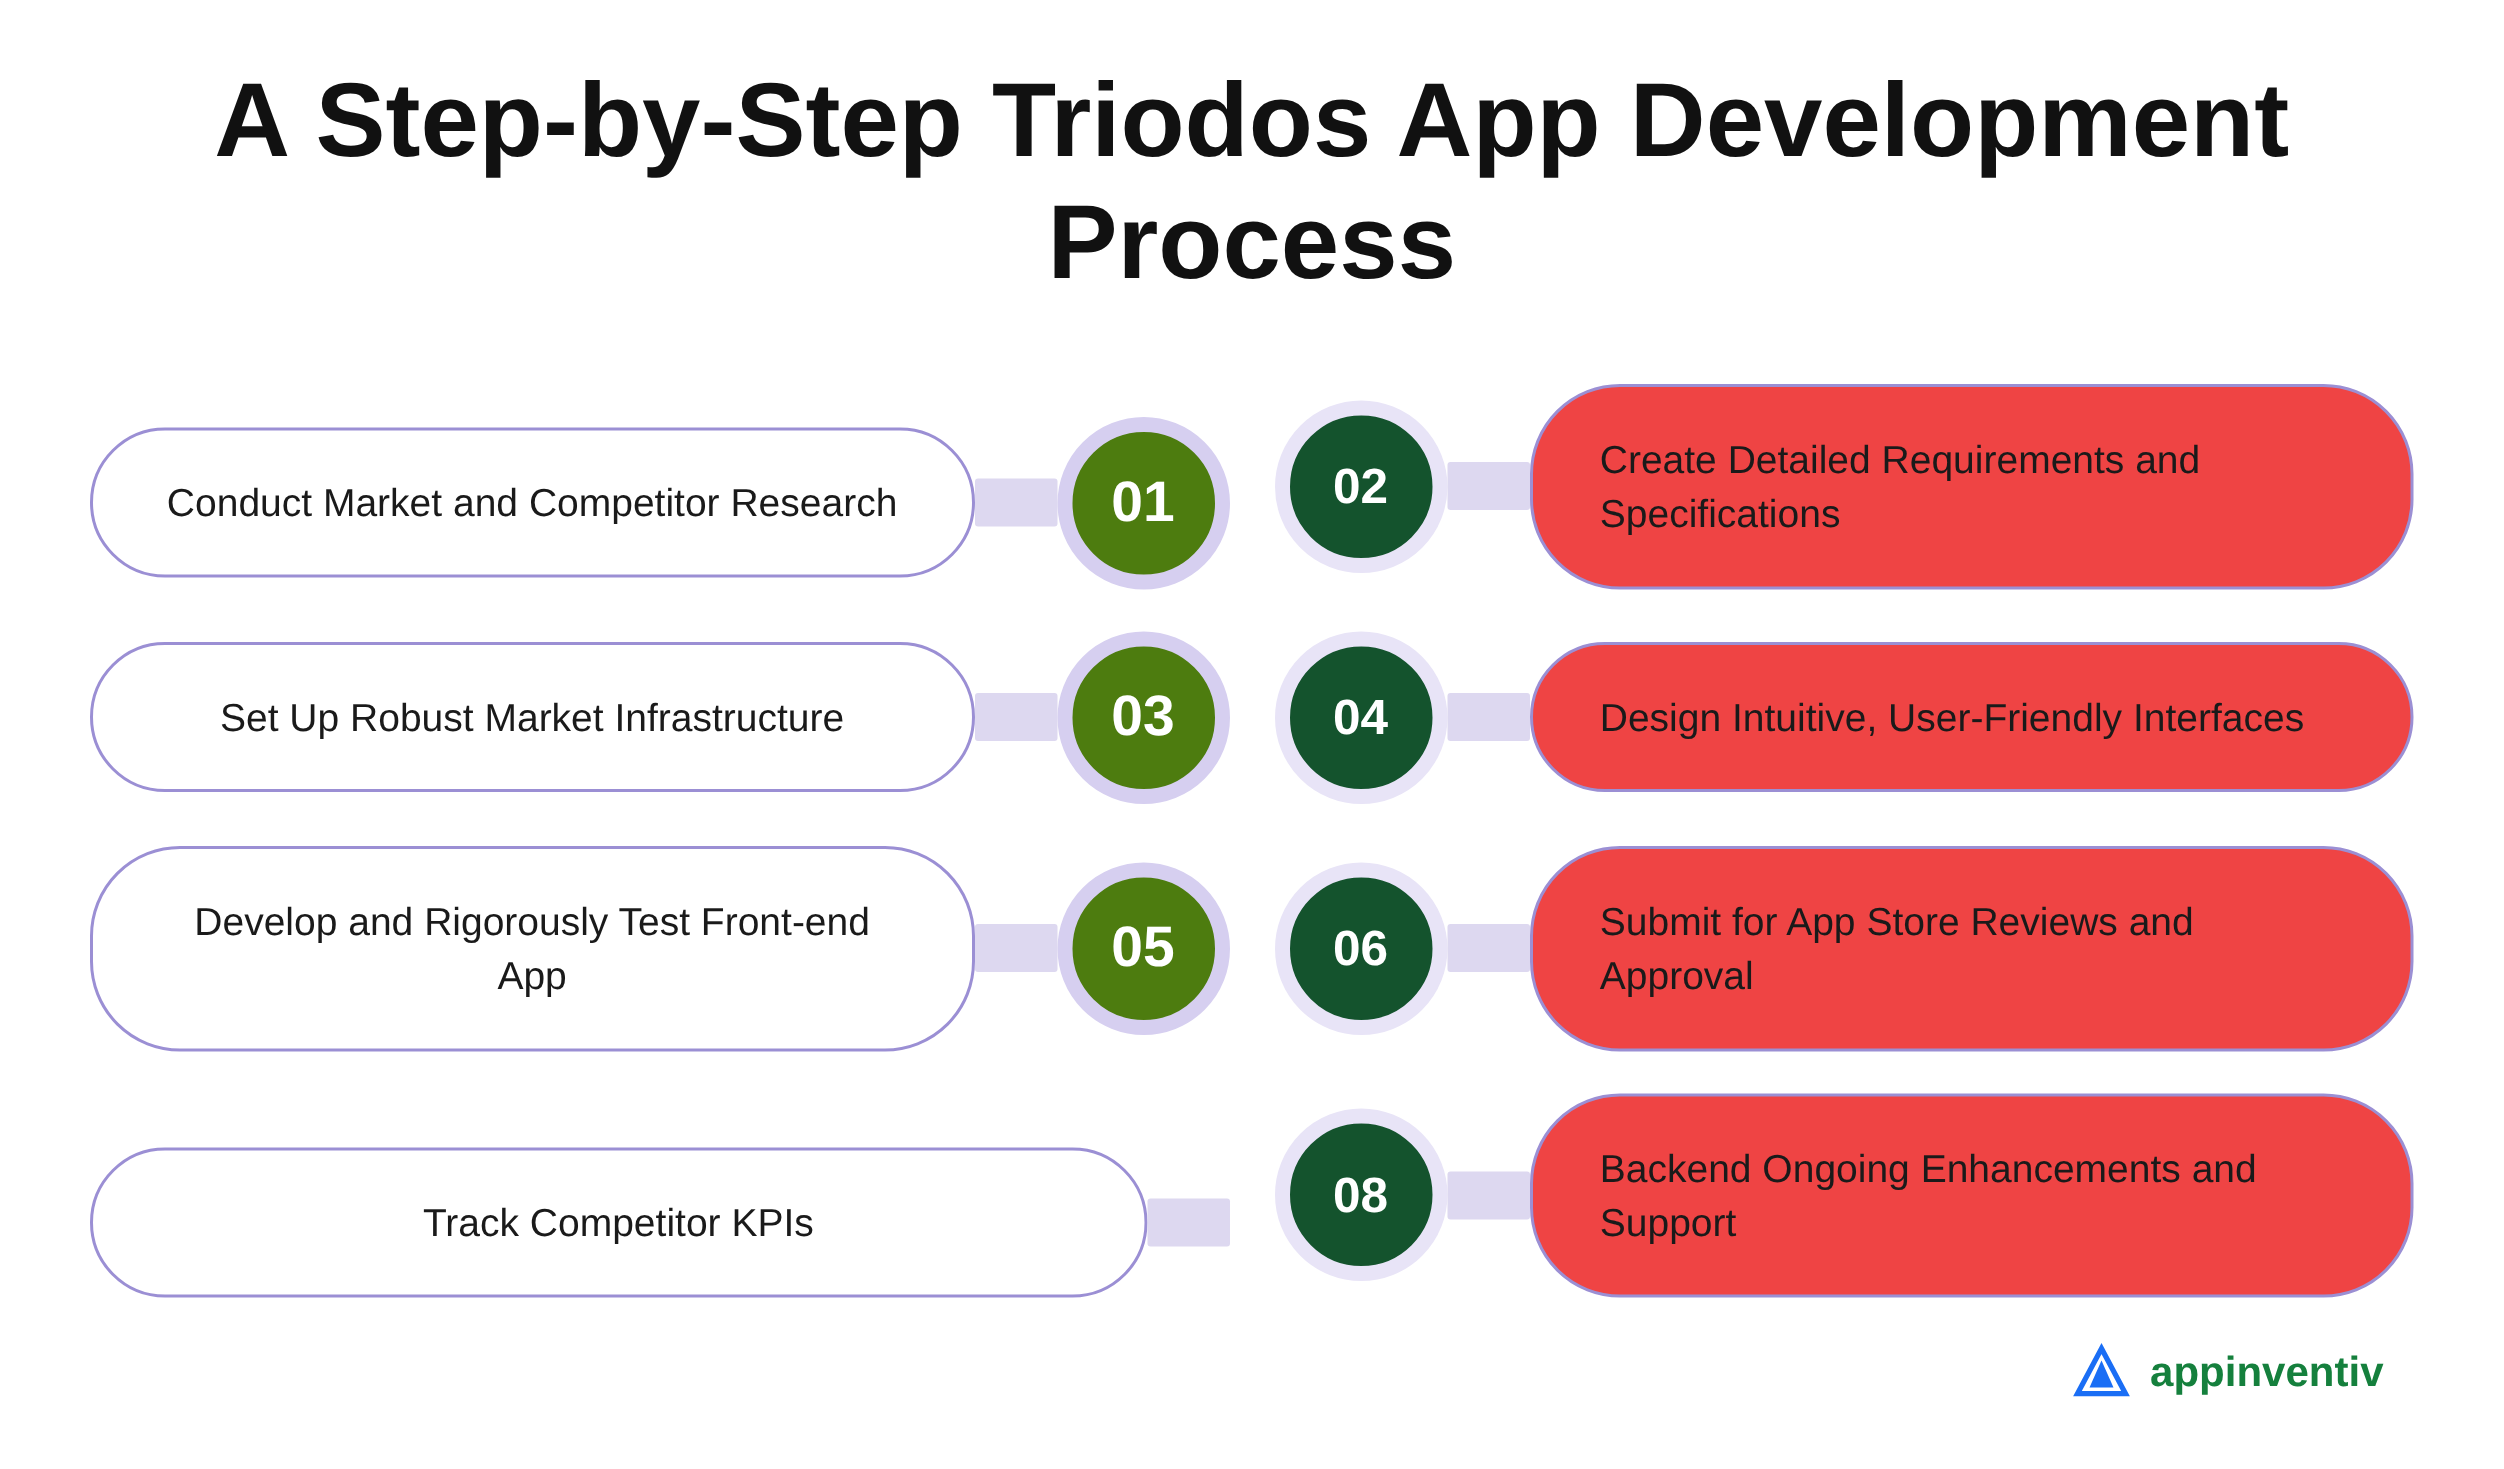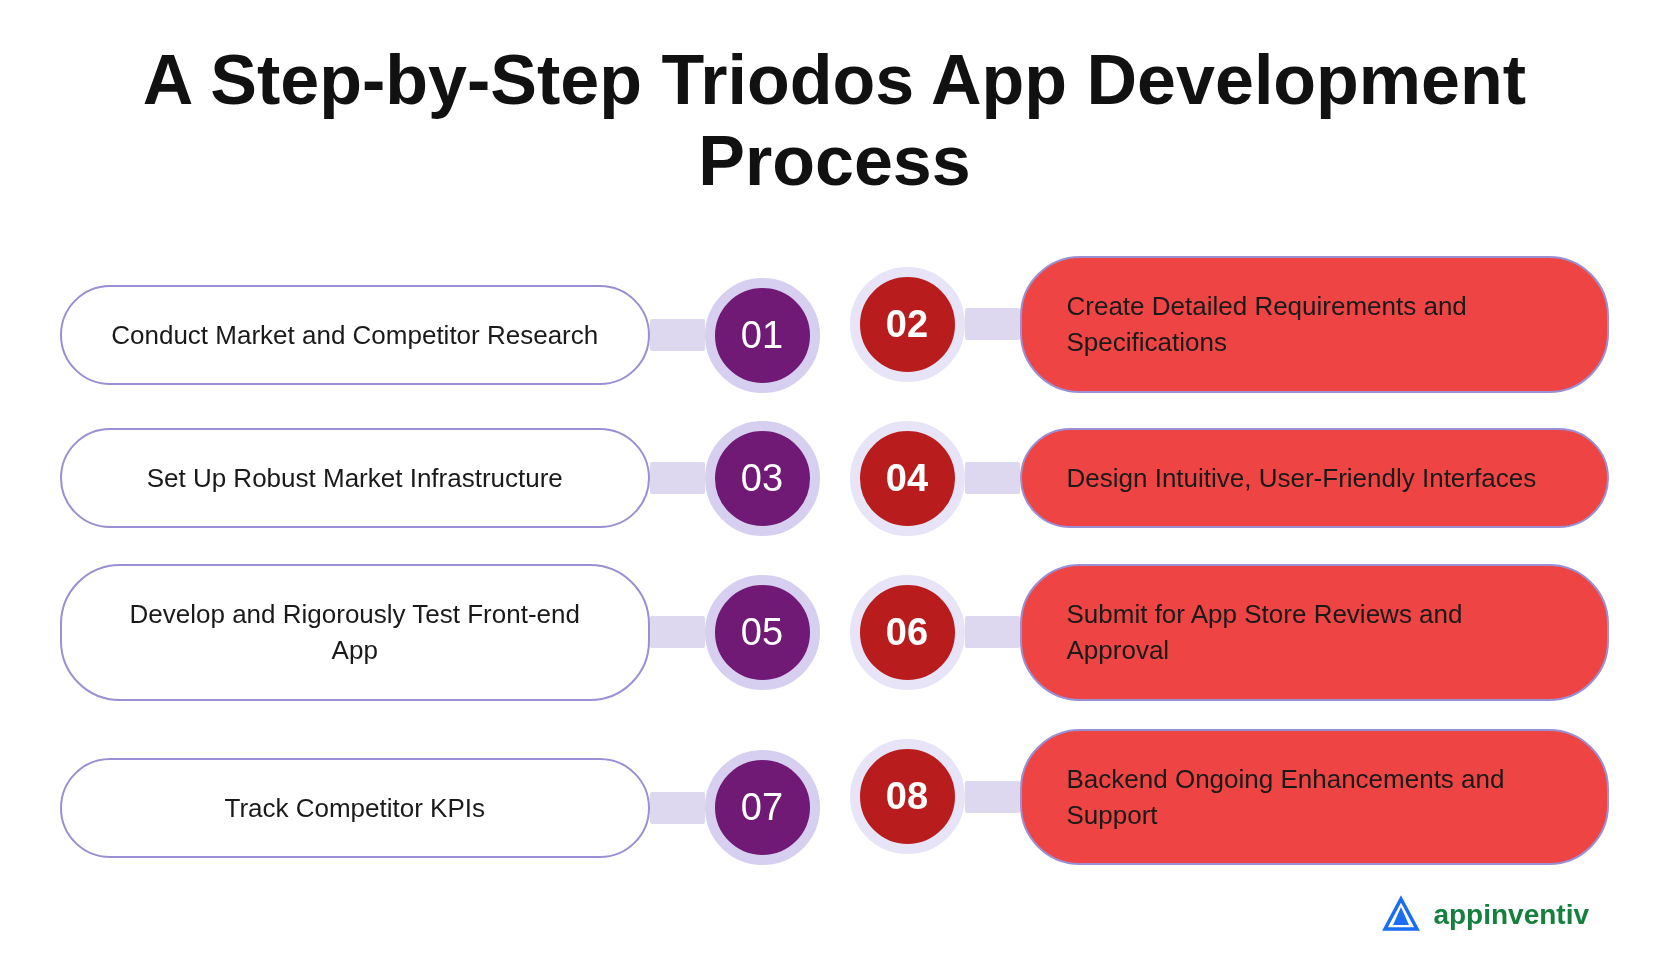--- a/index.html
+++ b/index.html
@@ -86,40 +86,40 @@
       background: #ddd8f0;
       width: 55px;
       flex-shrink: 0;
       border-radius: 2px;
     }
 
     .circle-left {
       width: 115px;
       height: 115px;
       border-radius: 50%;
-      background: #701a75;
+      background: #4d7c0f;
       display: flex;
       align-items: center;
       justify-content: center;
       font-size: 38px;
-      font-weight: 400;
+      font-weight: 700;
       color: #ffffff;
       flex-shrink: 0;
       border: 10px solid #d6cff0;
     }
 
     .circle-right {
       width: 115px;
       height: 115px;
       border-radius: 50%;
-      background: #b91c1c;
+      background: #14532d;
       display: flex;
       align-items: center;
       justify-content: center;
-      font-size: 38px;
+      font-size: 33px;
       font-weight: 900;
       color: #ffffff;
       flex-shrink: 0;
       border: 10px solid #e8e4f7;
     }
 
     .middle-gap {
       width: 30px;
       flex-shrink: 0;
     }
@@ -190,21 +190,20 @@
       <div class="right-section">
         <div class="circle-right">06</div>
         <div class="conn-right"></div>
         <div class="right-pill">Submit for App Store Reviews and Approval</div>
       </div>
     </div>
     <div class="row-pair">
       <div class="left-section">
         <div class="left-pill">Track Competitor KPIs</div>
         <div class="conn-left"></div>
-        <div class="circle-left">07</div>
       </div>
       <div class="middle-gap"></div>
       <div class="right-section">
         <div class="circle-right">08</div>
         <div class="conn-right"></div>
         <div class="right-pill">Backend Ongoing Enhancements and Support</div>
       </div>
     </div>
   </div>
 

